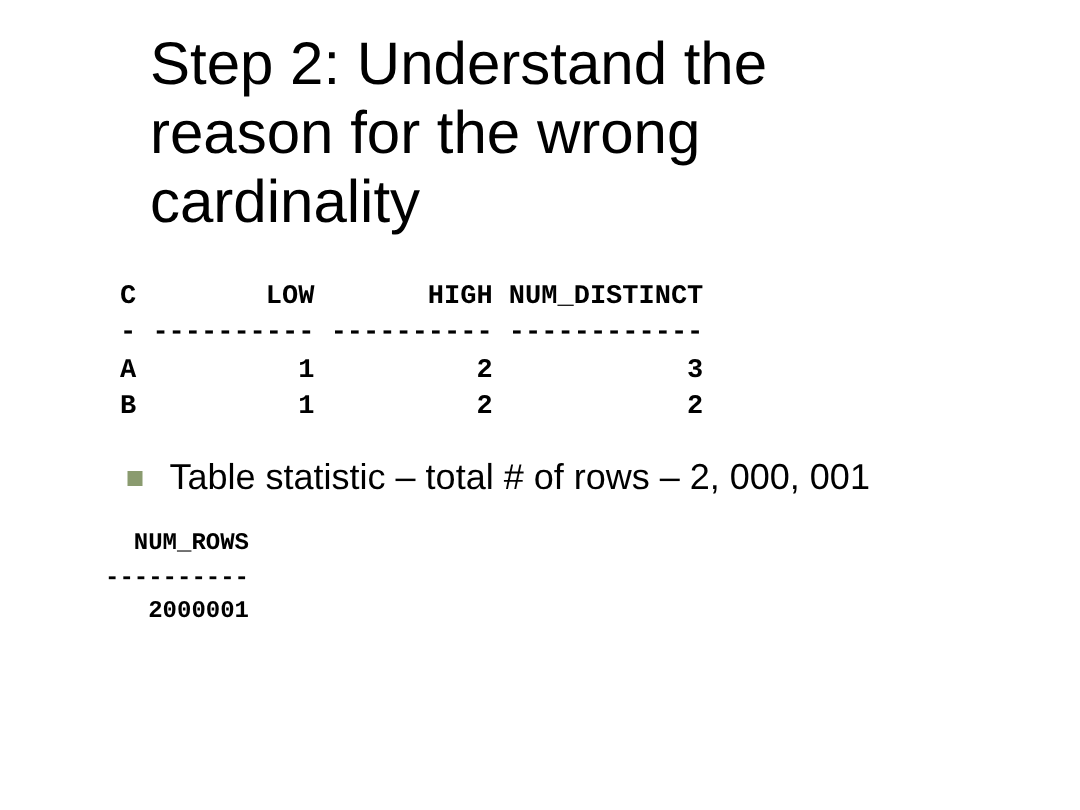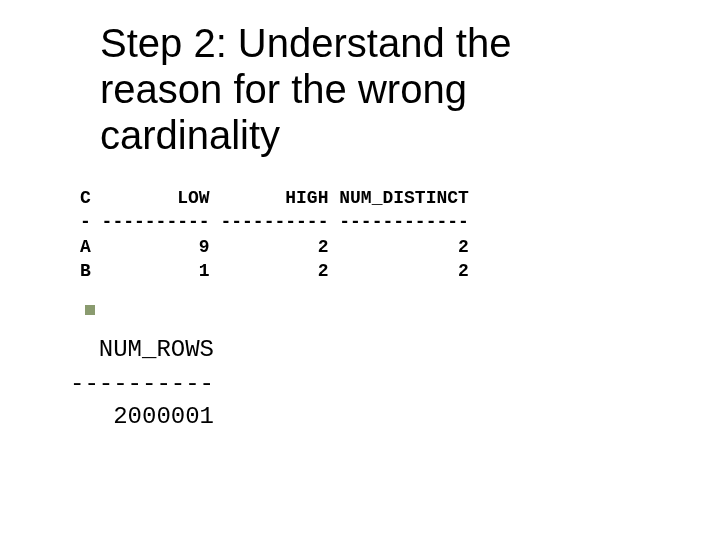--- a/index.html
+++ b/index.html
@@ -48,41 +48,42 @@
     font-family: "Courier New", Courier, monospace;
     font-size: 18px;
     white-space: pre;
     line-height: 1.35;
     margin-left: 40px;
     margin-bottom: 22px;
     font-weight: bold;
   }
   .code2 {
     font-family: "Courier New", Courier, monospace;
-    font-size: 24px;
+    font-size: 16px;
     white-space: pre;
     line-height: 1.4;
     margin-left: 30px;
-    font-weight: normal;
+    font-weight: bold;
   }
 </style>
 </head>
 <body>
 
 <div class="slide">
 
   <h1 class="title">Step 2: Understand the reason for the wrong cardinality</h1>
 
 
   <div class="code">C        LOW       HIGH NUM_DISTINCT
 - ---------- ---------- ------------
-A          9          2            2
+A          1          2            3
 B          1          2            2</div>
 
   <div class="bullet-row">
     <span class="sq"></span>
+    <span class="txt">Table statistic – total # of rows – 2, 000, 001</span>
   </div>
 
   <div class="code2">  NUM_ROWS
 ----------
    2000001</div>
 
 </div>
 
 </body></html>

